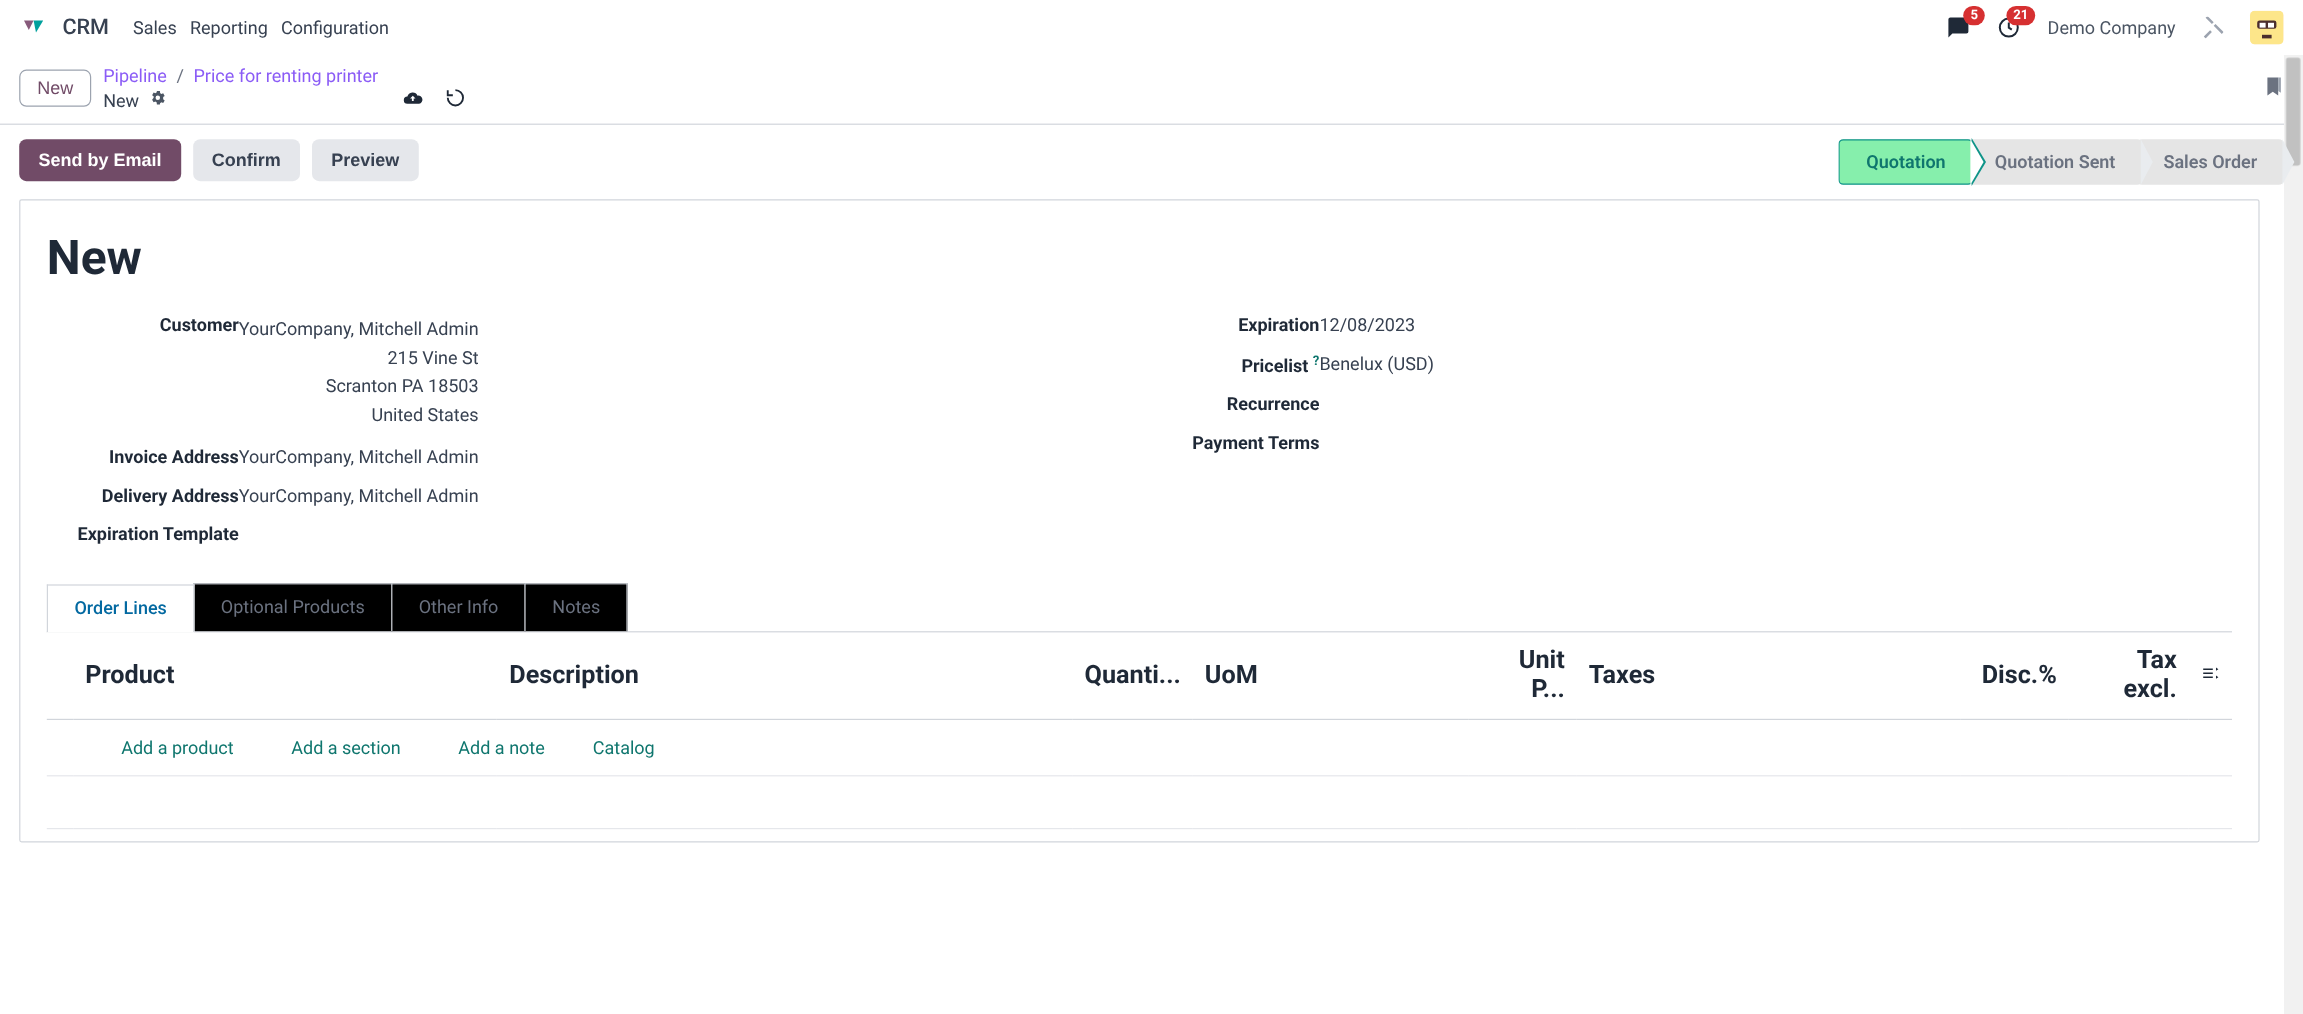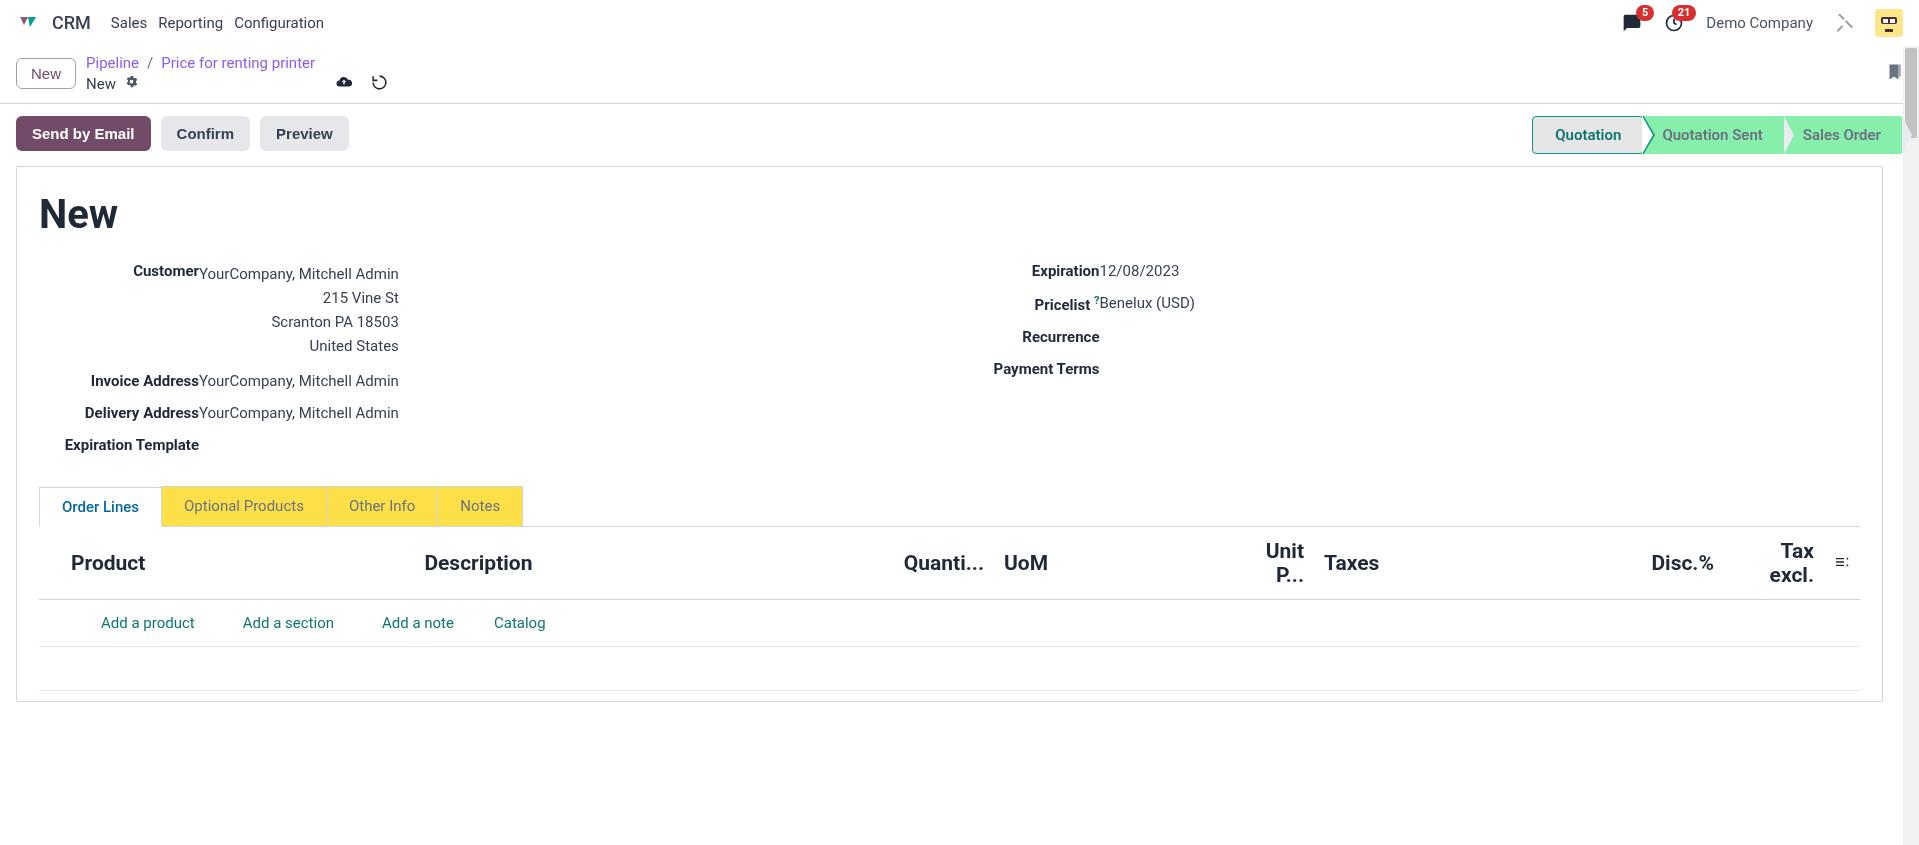--- a/index.html
+++ b/index.html
@@ -64,26 +64,26 @@
     border: none; border-radius: 6px; padding: 9px 16px; font-size: 15px; font-weight: 600;
     cursor: pointer;
   }
   .btn-primary { background: #714b67; color: #fff; }
   .btn-secondary { background: #e5e7eb; color: #374151; }
 
   
   .stages { margin-left: auto; display: flex; align-items: stretch; height: 38px; }
   .stage {
     padding: 0 22px; display:flex; align-items:center; font-size: 15px; font-weight: 600;
-    background: #86efac; color: #6b7280; position: relative;
+    background: #e5e5e5; color: #6b7280; position: relative;
     border-radius: 4px;
     margin-left: -4px;
   }
   .stage.active {
-    background: #e5e5e5; color: #0f766e; border: 1.5px solid #0f9488; z-index: 2;
+    background: #86efac; color: #0f766e; border: 1.5px solid #0f9488; z-index: 2;
   }
   .stage:not(.active)::after {
     content: ""; position: absolute; right: -9px; top: 50%; transform: translateY(-50%);
     width: 0; height: 0; border-top: 19px solid transparent; border-bottom: 19px solid transparent;
     border-left: 10px solid #e9ecef; z-index:1;
   }
   .stage.active::after {
     content: ""; position: absolute; right: -10px; top: 50%; transform: translateY(-50%);
     width: 0; height: 0; border-top: 19px solid transparent; border-bottom: 19px solid transparent;
     border-left: 11px solid #fff; z-index:3;
@@ -111,21 +111,21 @@
   .help-q { color: #0f766e; font-size: 11px; vertical-align: super; }
 
   
   .tabs { display: flex; margin-top: 18px; }
   .tab {
     padding: 10px 22px; border: 1px solid #d1d5db; border-bottom: none;
     font-size: 15px; color: #6b7280; cursor: pointer; background: #fff;
     margin-right: -1px;
   }
   .tab.active { color: #0369a1; border-bottom: 1px solid #fff; position: relative; top: 1px; font-weight:500;}
-  .tab:not(.active) { background: #fde047; }
+  .tab:not(.active) { background: #000000; }
   .tab-body { border-top: 1px solid #d1d5db; margin-top:0; }
 
   
   table.lines { width: 100%; border-collapse: collapse; }
   table.lines th {
     text-align: left; font-size: 21px; font-weight: 700; color: #1f2937;
     padding: 12px 10px 12px 10px; border-bottom: 1px solid #d1d5db;
   }
   table.lines th.r { text-align: right; }
   .th-settings { width: 30px; text-align:right; }

